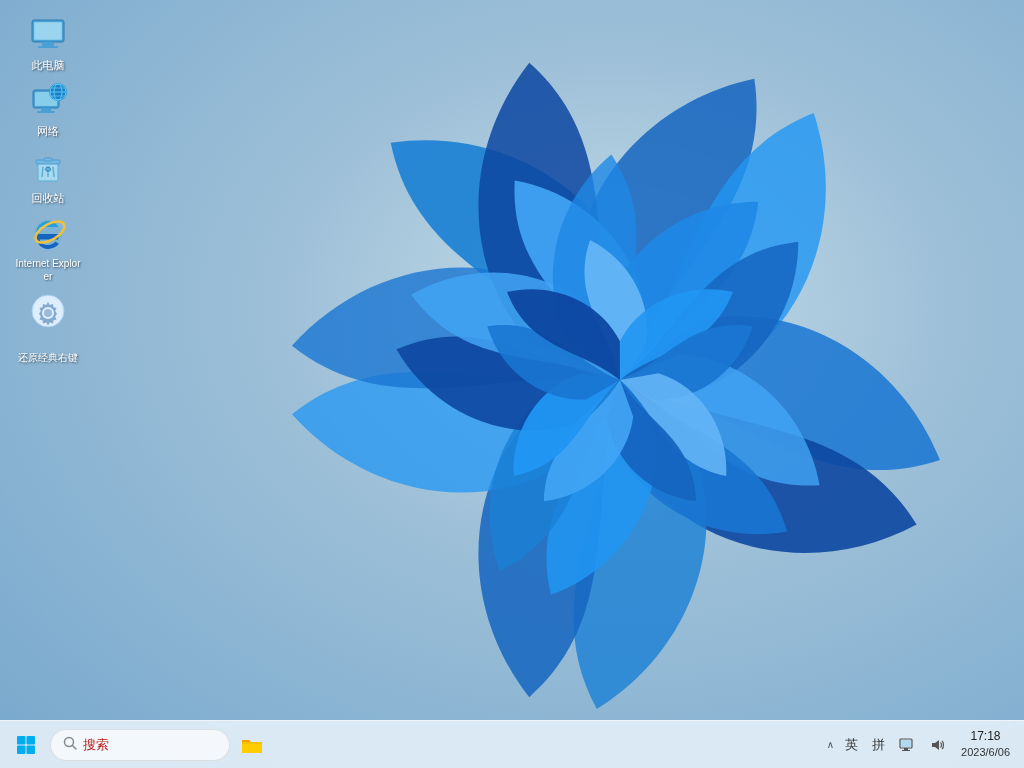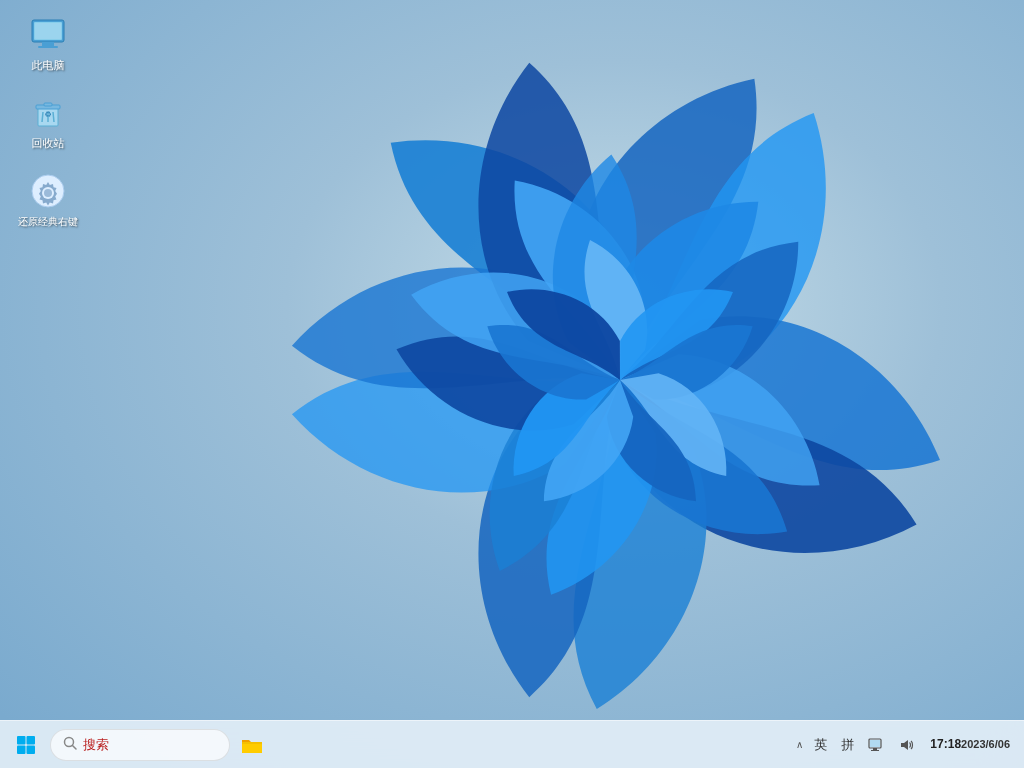--- a/index.html
+++ b/index.html
@@ -21,21 +21,21 @@
       z-index: 0;
     }
 
     
     .desktop-icons {
       position: absolute;
       top: 10px;
       left: 10px;
       display: flex;
       flex-direction: column;
-      gap: 12px;
+      gap: 0;
       z-index: 10;
     }
 
     .desktop-icon {
       display: flex;
       flex-direction: column;
       align-items: center;
       width: 76px;
       padding: 4px;
       cursor: pointer;
@@ -149,27 +149,26 @@
     }
 
     .tray-lang {
       font-size: 13px;
       font-weight: 500;
       color: #333;
     }
 
     .tray-clock {
       display: flex;
-      flex-direction: row;
+      flex-direction: column;
       align-items: center;
       padding: 2px 8px;
       cursor: pointer;
       border-radius: 4px;
       line-height: 1.4;
-      font-weight: bold;
     }
 
     .tray-clock .time {
       font-size: 12px;
       color: #222;
     }
 
     .tray-clock .date {
       font-size: 11px;
       color: #333;
@@ -247,20 +246,40 @@
         <rect x="14" y="28" width="12" height="4" fill="#4a9fd4"></rect>
         <rect x="10" y="32" width="20" height="2" rx="1" fill="#4a9fd4"></rect>
 
         <rect x="7" y="9" width="26" height="16" rx="1" fill="#a8d8f0" opacity="0.6"></rect>
       </svg>
     </div>
     <span class="icon-label">此电脑</span>
   </div>
 
 
+  <div class="desktop-icon">
+    <div class="icon-img">
+      <svg viewBox="0 0 40 40" xmlns="http://www.w3.org/2000/svg">
+
+        <rect x="5" y="10" width="26" height="18" rx="2" fill="#4a9fd4" stroke="#2a7fb4" stroke-width="1"></rect>
+        <rect x="7" y="12" width="22" height="14" rx="1" fill="#87ceeb"></rect>
+        <rect x="13" y="28" width="10" height="3" fill="#4a9fd4"></rect>
+        <rect x="9" y="31" width="18" height="2" rx="1" fill="#4a9fd4"></rect>
+
+        <circle cx="30" cy="12" r="9" fill="#2a8fd4"></circle>
+        <circle cx="30" cy="12" r="8" fill="#1a7fc4"></circle>
+        <ellipse cx="30" cy="12" rx="4" ry="8" fill="none" stroke="#5bc8f5" stroke-width="1"></ellipse>
+        <line x1="22" y1="12" x2="38" y2="12" stroke="#5bc8f5" stroke-width="1"></line>
+        <line x1="23" y1="8" x2="37" y2="8" stroke="#5bc8f5" stroke-width="0.8"></line>
+        <line x1="23" y1="16" x2="37" y2="16" stroke="#5bc8f5" stroke-width="0.8"></line>
+        <circle cx="30" cy="12" r="8" fill="none" stroke="#5bc8f5" stroke-width="1"></circle>
+      </svg>
+    </div>
+    <span class="icon-label">网络</span>
+  </div>
 
   <div class="desktop-icon">
     <div class="icon-img">
       <svg viewBox="0 0 40 40" xmlns="http://www.w3.org/2000/svg">
 
         <rect x="10" y="16" width="20" height="18" rx="1" fill="#a8d8f0" stroke="#5bafd4" stroke-width="1"></rect>
 
         <rect x="8" y="13" width="24" height="4" rx="1" fill="#78b8e0" stroke="#4a9fd4" stroke-width="1"></rect>
 
         <rect x="16" y="11" width="8" height="3" rx="1" fill="#78b8e0" stroke="#4a9fd4" stroke-width="1"></rect>
@@ -268,32 +287,46 @@
         <line x1="15" y1="20" x2="14" y2="30" stroke="#5bafd4" stroke-width="1.5"></line>
         <line x1="20" y1="20" x2="20" y2="30" stroke="#5bafd4" stroke-width="1.5"></line>
         <line x1="25" y1="20" x2="26" y2="30" stroke="#5bafd4" stroke-width="1.5"></line>
 
         <text x="20" y="25" text-anchor="middle" font-size="8" fill="#2a7fb4">♻</text>
       </svg>
     </div>
     <span class="icon-label">回收站</span>
   </div>
 
+  <div class="desktop-icon">
+    <div class="icon-img">
+      <svg viewBox="0 0 40 40" xmlns="http://www.w3.org/2000/svg">
+
+        <circle cx="20" cy="21" r="14" fill="#1fa0e0" opacity="0.15"></circle>
+
+        <path d="M8,21 C8,13.8 13.4,8 20,8 C24.4,8 28.2,10.4 30.2,14 L12,14 C11,16 10.5,18.4 10.5,21 C10.5,27.4 14.6,32.7 20.5,33.8 C16,34.2 8,30 8,21 Z" fill="#1fa0e0"></path>
+        <path d="M10.5,21 C10.5,21 29.5,21 31.5,21 C31.5,23 30.8,24.8 29.8,26.4 L11.5,26.4 C12.5,29.5 16,32 20,32 C23,32 25.6,30.8 27.4,28.8 L31,30.8 C28.4,34 24.4,36 20,36 C13.4,36 8,30.2 8,22.5" fill="#1565c0"></path>
+
+        <ellipse cx="22" cy="19" rx="16" ry="8" fill="none" stroke="#f0c040" stroke-width="2.5" transform="rotate(-30, 22, 19)"></ellipse>
+      </svg>
+    </div>
+    <span class="icon-label" style="font-size:10px;">Internet Explorer</span>
+  </div>
 
   <div class="desktop-icon">
     <div class="icon-img">
       <svg viewBox="0 0 40 40" xmlns="http://www.w3.org/2000/svg">
 
         <circle cx="20" cy="20" r="16" fill="#ddeeff" stroke="#aaccee" stroke-width="1"></circle>
         <path d="M20,11 L21.8,14 L25,13 L25.5,16.2 L28.5,17 L27.2,20 L29,22.8 L27.2,25.6 L28.5,28.5 L25.5,29.3 L25,32.5 L21.8,31.5 L20,34.5 L18.2,31.5 L15,32.5 L14.5,29.3 L11.5,28.5 L12.8,25.6 L11,22.8 L12.8,20 L11.5,17 L14.5,16.2 L15,13 L18.2,14 Z" fill="#7098c0" opacity="0.8"></path>
         <circle cx="20" cy="22" r="6" fill="#ddeeff"></circle>
         <circle cx="20" cy="22" r="4" fill="#7098c0" opacity="0.6"></circle>
       </svg>
     </div>
-    <span class="icon-label" style="font-size:10px;">还原经典右键</span>
+    <span class="icon-label" style="font-size:10px;margin-top:16px;">还原经典右键</span>
   </div>
 
 </div>
 
 <div class="taskbar">
 
   <div class="taskbar-start">
     <svg width="20" height="20" viewBox="0 0 20 20" xmlns="http://www.w3.org/2000/svg">
       <rect x="1" y="1" width="8.5" height="8.5" rx="1" fill="#00adef"></rect>
       <rect x="10.5" y="1" width="8.5" height="8.5" rx="1" fill="#00adef"></rect>

